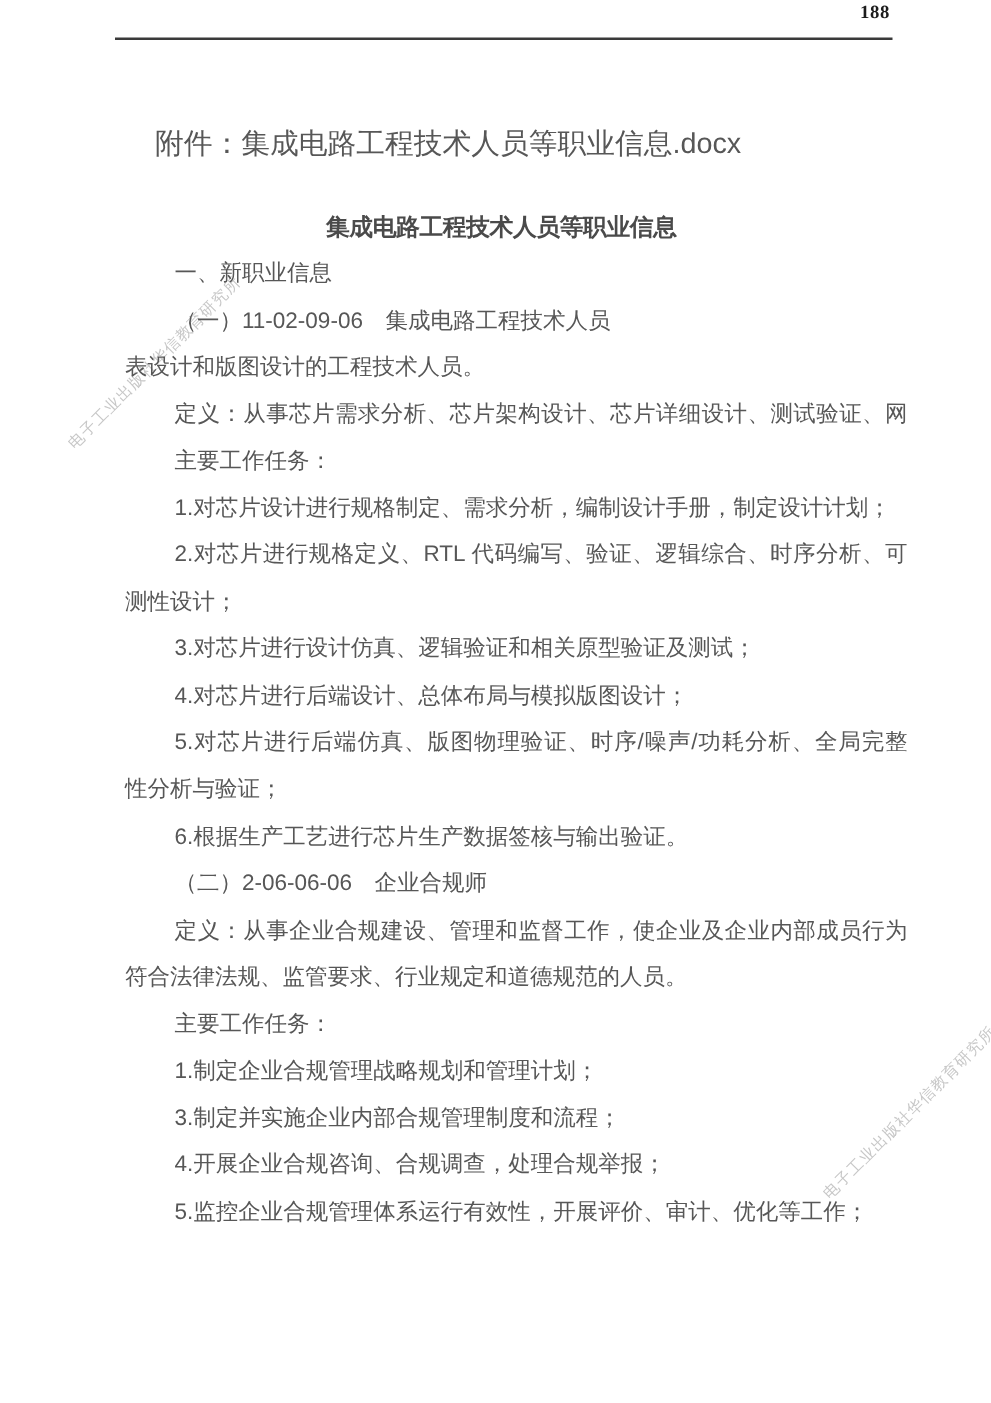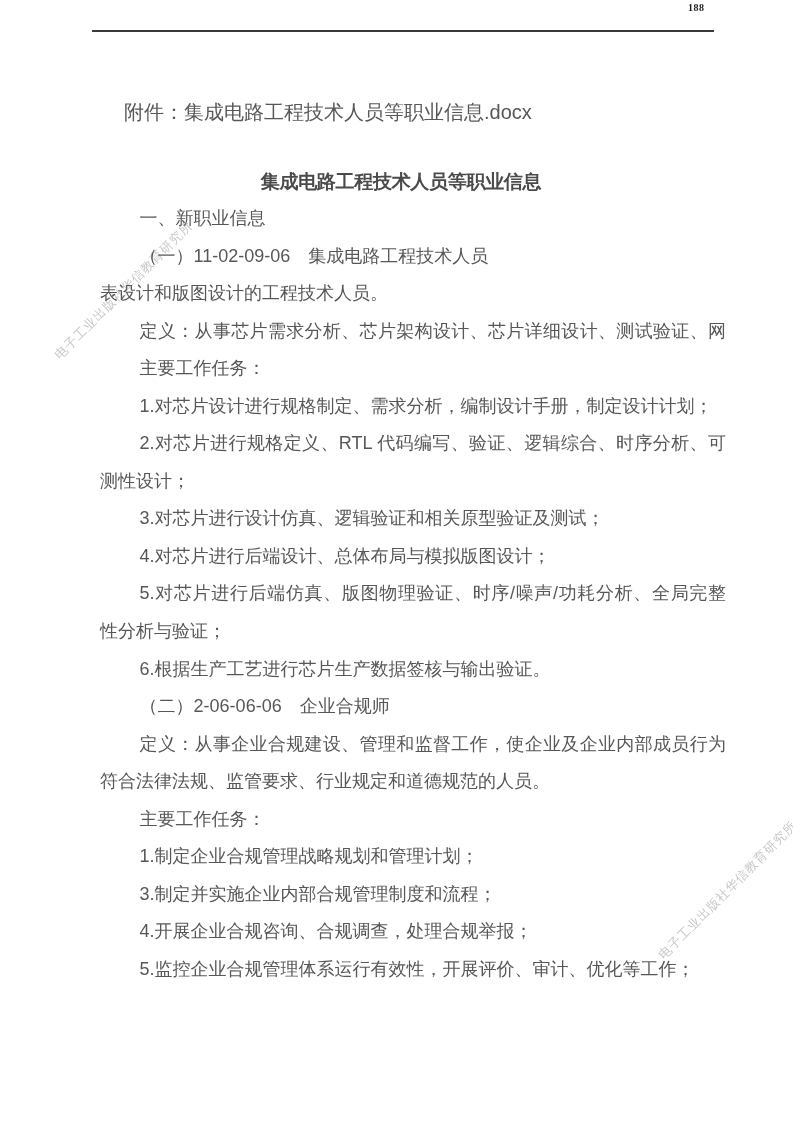--- a/index.html
+++ b/index.html
@@ -17,21 +17,21 @@
     background:var(--page-bg);
     position:relative;
     overflow:hidden;
     font-family:"Liberation Sans",sans-serif;
     color:var(--text-color);
   }
   .page{position:absolute;inset:0;}
   .page-number{
     position:absolute;top:2px;left:688px;width:28px;
     font-family:"Liberation Serif",serif;
-    font-size:10px;font-weight:600;letter-spacing:.5px;
+    font-size:15px;font-weight:600;letter-spacing:.5px;
     color:var(--pagenum-color);
   }
   .header-rule{
     position:absolute;top:30px;left:92px;width:622px;height:2px;
     background:var(--rule-color);
   }
   .watermark{
     position:absolute;
     width:200px;
     text-align:center;
@@ -40,21 +40,21 @@
     color:var(--wm-color);
     transform:rotate(-45deg);
     white-space:nowrap;
     pointer-events:none;
     user-select:none;
   }
   .wm-left{left:24px;top:282px;}
   .wm-right{left:628px;top:882px;}
   .attachment-line{
     position:absolute;top:99px;left:124px;
-    font-size:20px;
+    font-size:23px;
     color:var(--text-color);
     white-space:nowrap;
   }
   .doc-title{
     position:absolute;top:169px;left:88px;width:626px;
     margin:0;
     font-size:19px;font-weight:700;
     text-align:center;
     color:var(--title-color);
     letter-spacing:-0.3px;

